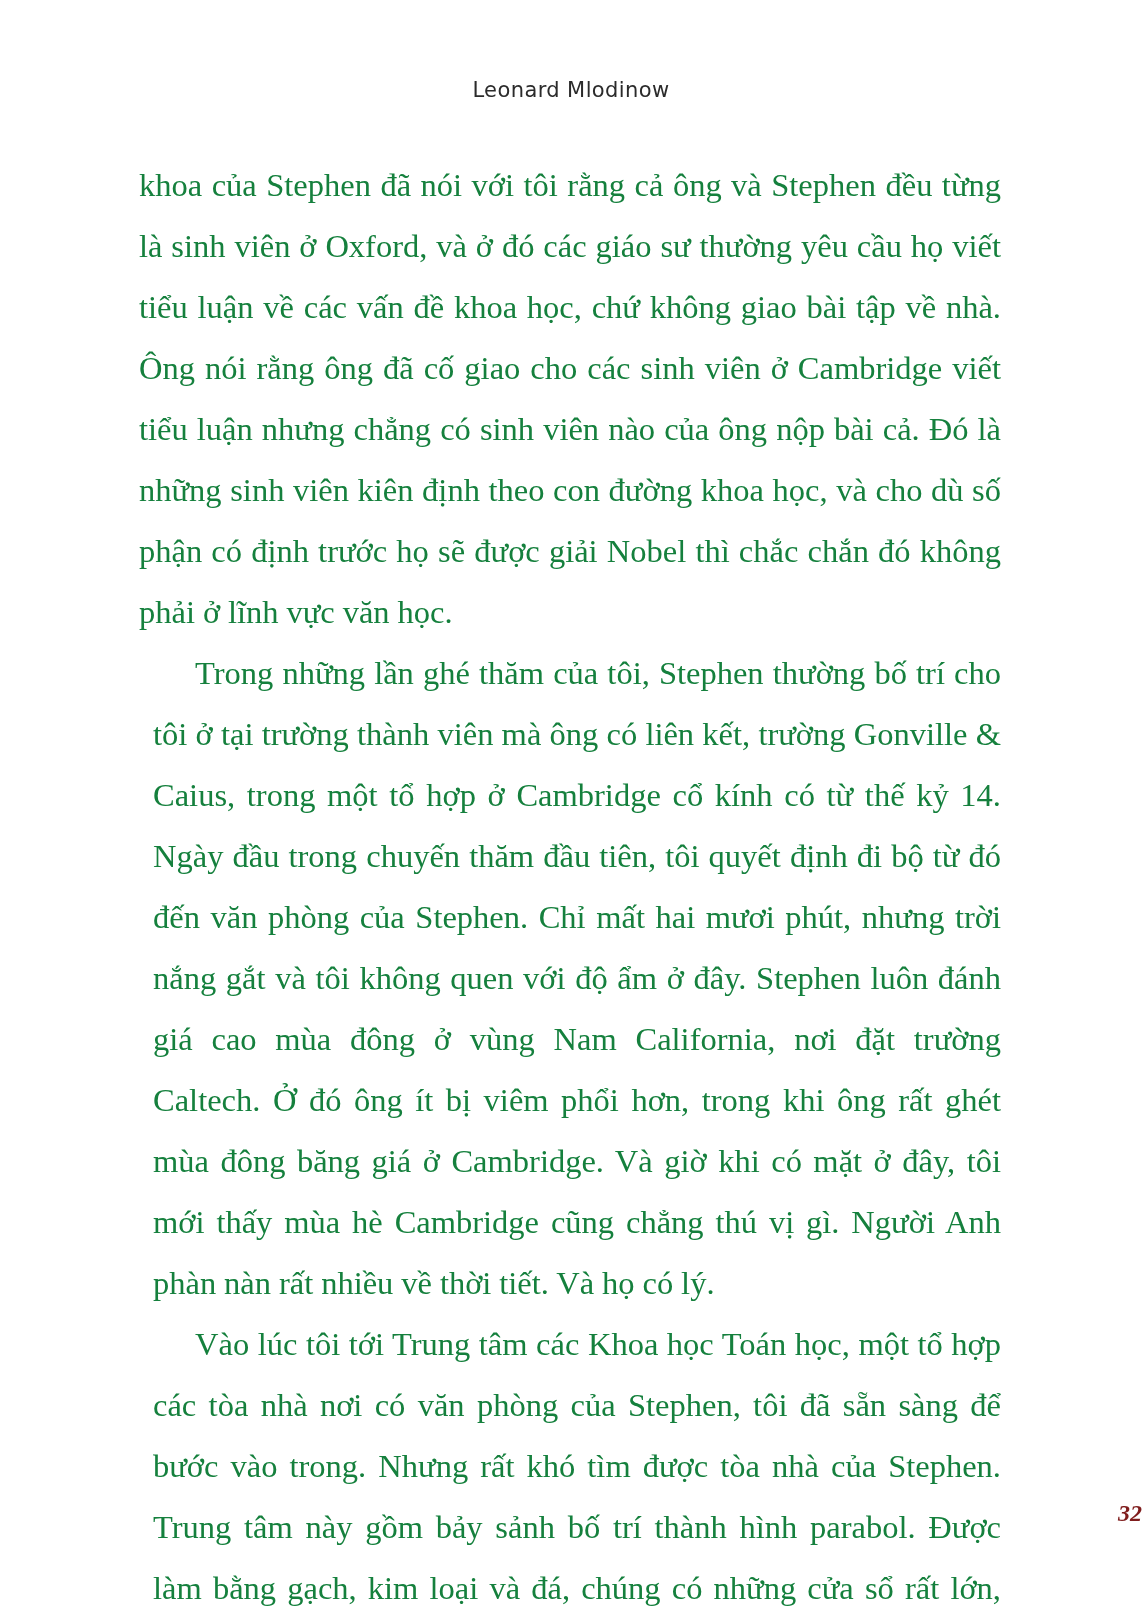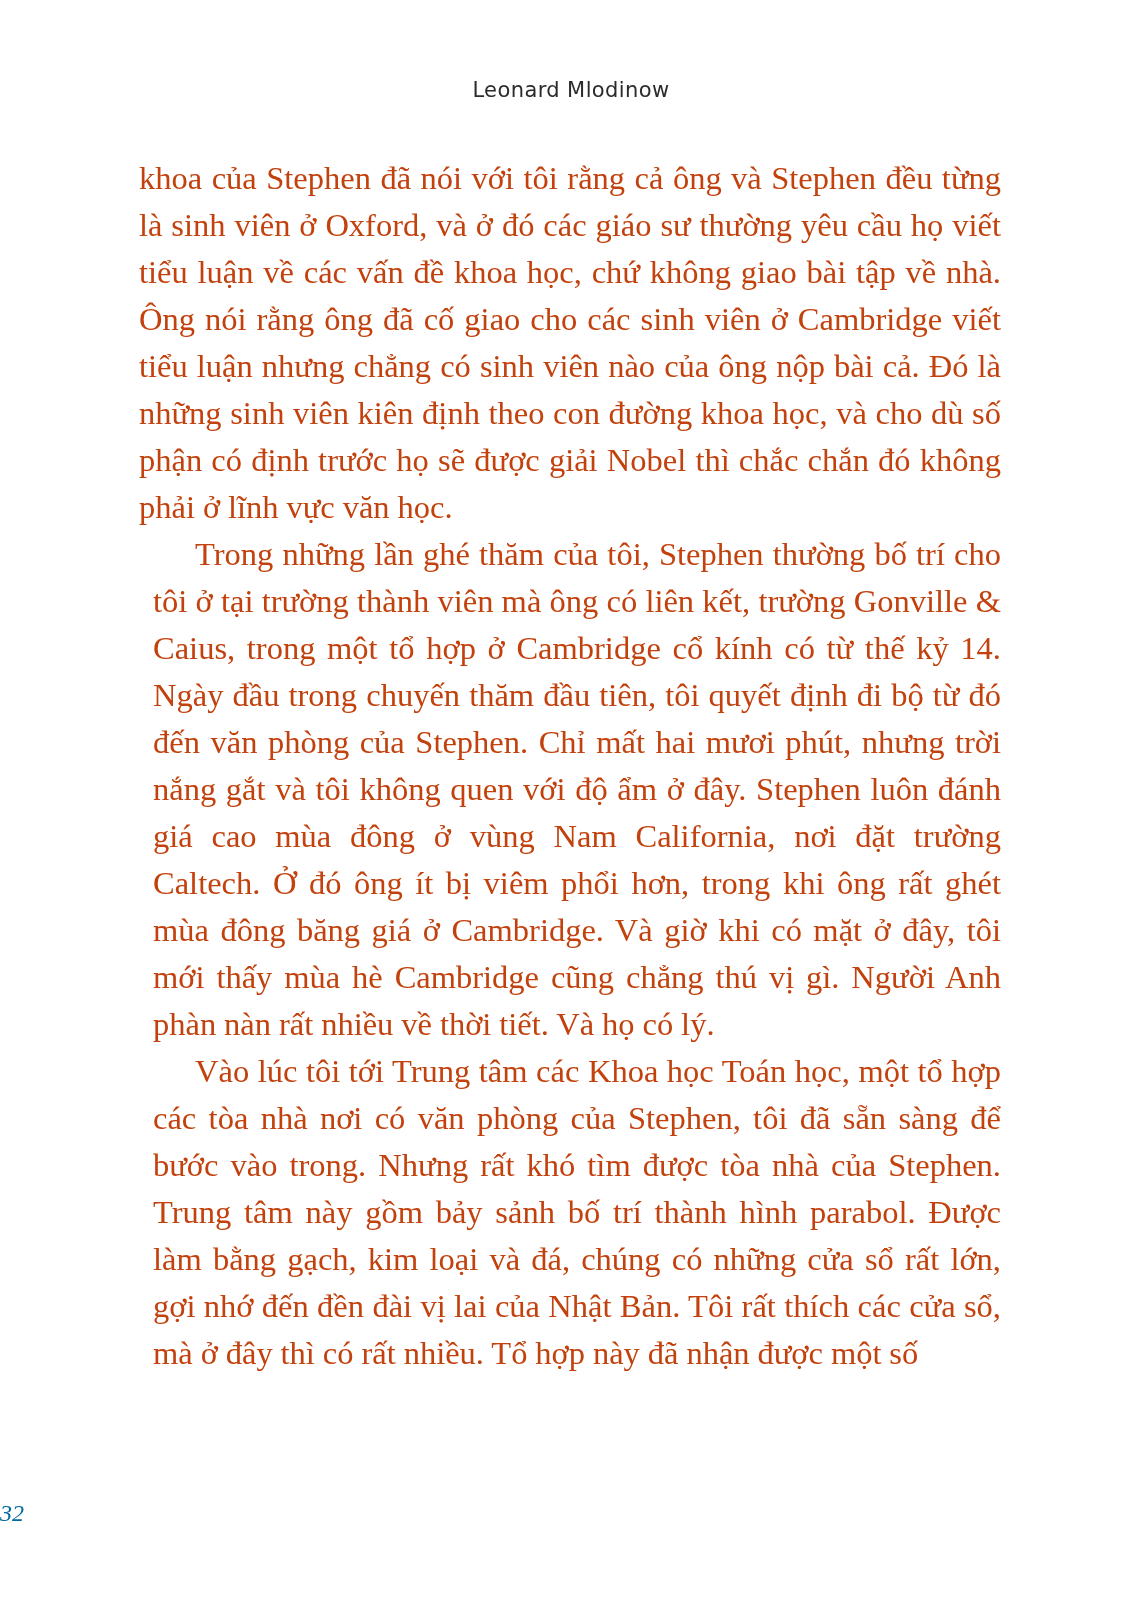--- a/index.html
+++ b/index.html
@@ -30,46 +30,47 @@
   }
   .body-col {
     position: absolute;
     top: 155px;
     left: 139px;
     width: 862px;
   }
   .para {
     font-family: "Liberation Serif", "DejaVu Serif", serif;
     font-size: 32.5px;
-    line-height: 47px;
-    color: #c2410c;
+    line-height: 61px;
+    color: #15803d;
     text-align: justify;
     text-justify: inter-word;
     margin: 0 0 0 0;
     hyphens: none;
     word-spacing: -0.2px;
   }
   .para + .para {
     text-indent: 42px;
     margin-top: 0;
     margin-left: 14px;
   }
   .para.first {
     text-indent: 0;
   }
   .folio {
     position: absolute;
     bottom: 88px;
     left: 0;
     right: 0;
-    text-align: left;
+    text-align: right;
     font-family: "Liberation Serif", "DejaVu Serif", serif;
     font-style: italic;
     font-size: 24px;
-    color: #0369a1;
+    color: #7f1d1d;
+    font-weight: bold;
   }
 </style>
 </head>
 <body>
 
 <div class="page">
 
   <div class="running-head">Leonard Mlodinow</div>
 
   <div class="body-col">

